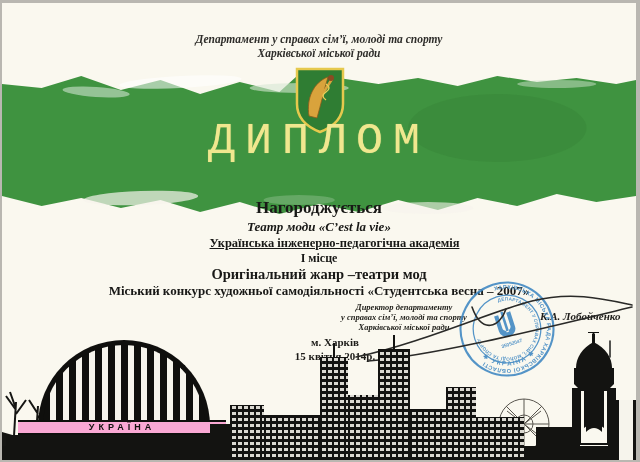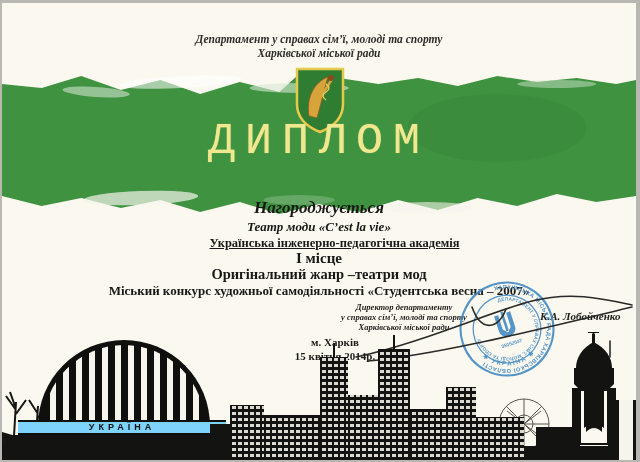--- a/index.html
+++ b/index.html
@@ -11,24 +11,24 @@
           font-size:11.5px;color:#2e2d2a;line-height:13.5px;}
   
   #band{top:65px;left:0;width:100%;height:150px;}
   
   #coat{top:63px;left:291px;width:54px;height:70px;}
   
   #title{top:113px;font-family:Liberation Mono, monospace;font-size:45px;letter-spacing:10px;
          color:#f0e78f;font-weight:normal;text-shadow:0 0 1px rgba(240,230,140,.6);}
   
   #award{top:194px;font-family:"Liberation Serif",serif;color:#181816;}
-  #award .l1{font-size:17px;font-weight:bold;font-style:italic;line-height:21px;}
+  #award .l1{font-size:17px;font-weight:bold;line-height:21px;}
   #award .l2{font-size:13px;font-weight:bold;line-height:18px;font-style:italic;}
   #award .l3{font-size:12.5px;font-weight:bold;text-decoration:underline;line-height:15px;padding-left:31px;}
-  #award .l4{font-size:15px;font-weight:bold;line-height:15px;}
+  #award .l4{font-size:12px;font-weight:bold;line-height:15px;}
   #award .l5{font-size:14.5px;font-weight:bold;line-height:17px;}
   #award .l6{font-size:13px;font-weight:bold;line-height:16px;}
   
   #director{top:299px;left:328px;width:148px;text-align:center;font-family:"Liberation Serif",serif;
             font-style:italic;font-weight:bold;font-size:8.5px;color:#25241f;line-height:10px;}
   #sig-name{top:307px;left:538px;font-family:"Liberation Serif",serif;font-style:italic;
             font-weight:bold;font-size:11px;color:#1e1d1a;}
   #placedate{top:333px;left:268px;width:130px;text-align:center;font-family:"Liberation Serif",serif;
              font-weight:bold;font-size:11px;color:#1c1b18;line-height:13.5px;}
   
@@ -37,21 +37,21 @@
   
   #skyline{left:0;bottom:0;width:100%;height:136px;}
   .bldg{position:absolute;background-color:#131311;
         background-image:repeating-linear-gradient(90deg,#131311 0 2px,transparent 2px 6px),
                          repeating-linear-gradient(0deg,#131311 0 3px,rgba(246,244,236,.88) 3px 6px);}
   .bldg.plain{background-image:none;}
   .antenna{position:absolute;width:2px;background:#131311;}
   #dome{position:absolute;left:36px;top:16px;width:162px;height:82px;border:5px solid #0f0f0d;
         border-bottom:none;border-radius:170px 170px 0 0;
         background:repeating-linear-gradient(90deg,#0f0f0d 0 7px,#f6f4ec 7px 13px);}
-  #facade{position:absolute;left:16px;top:96px;width:208px;height:15px;background:#7dd3fc;
+  #facade{position:absolute;left:16px;top:96px;width:208px;height:15px;background:#f9a8d4;
           border-top:2.5px solid #0f0f0d;border-bottom:2px solid #0f0f0d;box-sizing:border-box;
           text-align:center;font-family:"Liberation Sans",sans-serif;font-weight:bold;
           font-size:9px;letter-spacing:4px;color:#0f0f0d;line-height:11px;}
   #lbase{position:absolute;left:4px;top:111px;width:226px;height:25px;background:#131311;}
   #groundbar{position:absolute;left:0;top:122px;width:100%;height:14px;background:#131311;}
   #rightedge{position:absolute;left:614px;top:76px;width:20px;height:60px;background:#f6f4ec;
              border-left:3px solid #131311;border-right:3px solid #131311;box-sizing:border-box;}
 </style>
 </head>
 <body>

